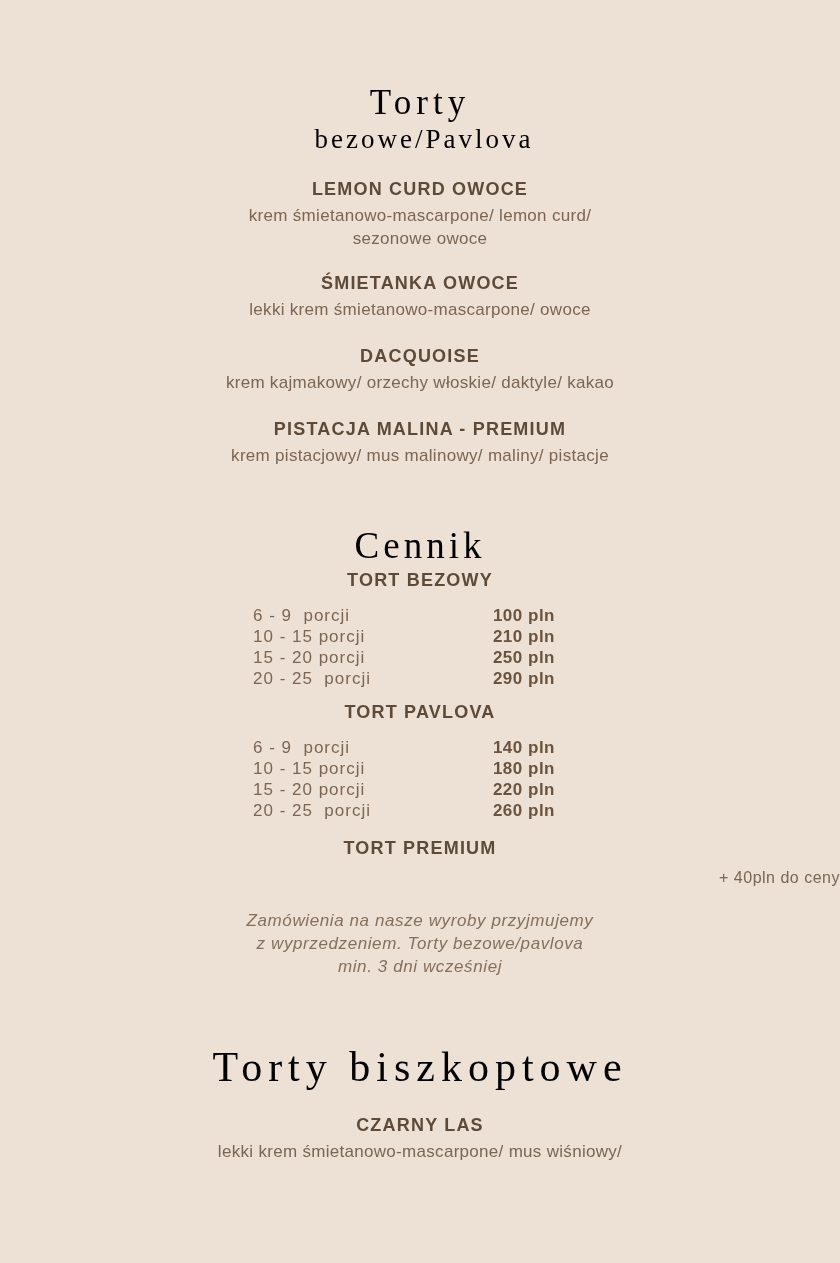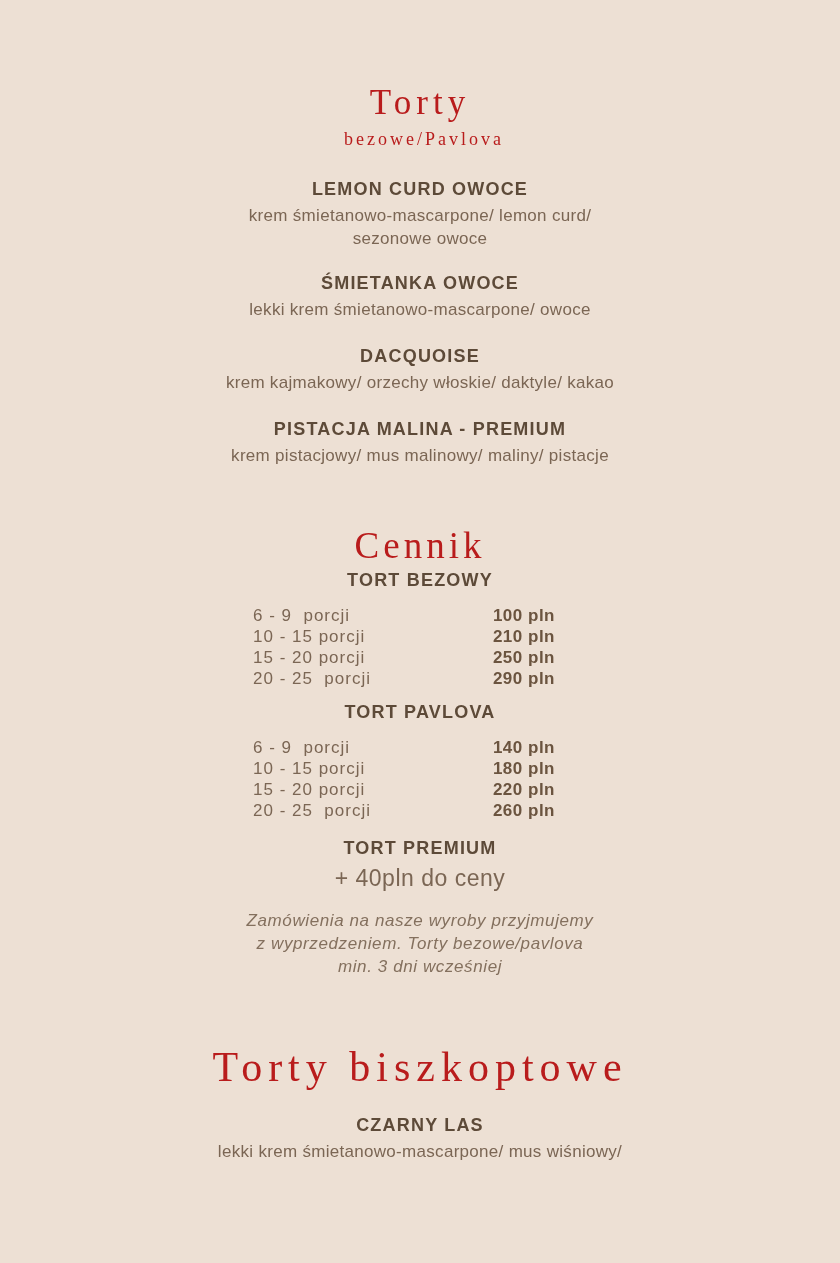--- a/index.html
+++ b/index.html
@@ -16,29 +16,29 @@
   .page {
     width: 840px;
     height: 1263px;
     text-align: center;
     padding-top: 84px;
   }
   
   .display-title {
     font-family: "Liberation Serif", serif;
     font-weight: 400;
-    color: #b91c1c;
+    color: #000000;
   }
   .main-title {
     font-size: 35px;
     letter-spacing: 5px;
     line-height: 38px;
   }
   .main-subtitle {
-    font-size: 18px;
+    font-size: 27px;
     letter-spacing: 3px;
     line-height: 30px;
     margin-top: 2px;
     padding-left: 8px;
   }
   .cennik-title {
     font-size: 37px;
     letter-spacing: 4px;
     line-height: 34px;
   }
@@ -93,25 +93,26 @@
     white-space: pre;
   }
   .row-price {
     font-weight: bold;
     color: #6B543F;
     letter-spacing: 0.5px;
     white-space: pre;
   }
   .premium-name { margin-top: 16px; }
   .premium-note {
-    font-size: 23px;
+    font-size: 16px;
     color: #7B6654;
     letter-spacing: 0.5px;
     margin-top: 8px;
     line-height: 22px;
+    text-align: right;
   }
   .order-note {
     margin-top: 20px;
     font-size: 17px;
     font-style: italic;
     color: #84705E;
     letter-spacing: 0.6px;
     line-height: 23px;
   }
   

